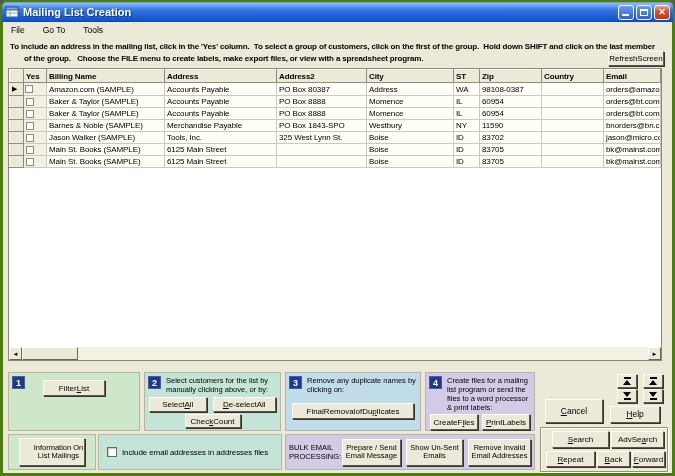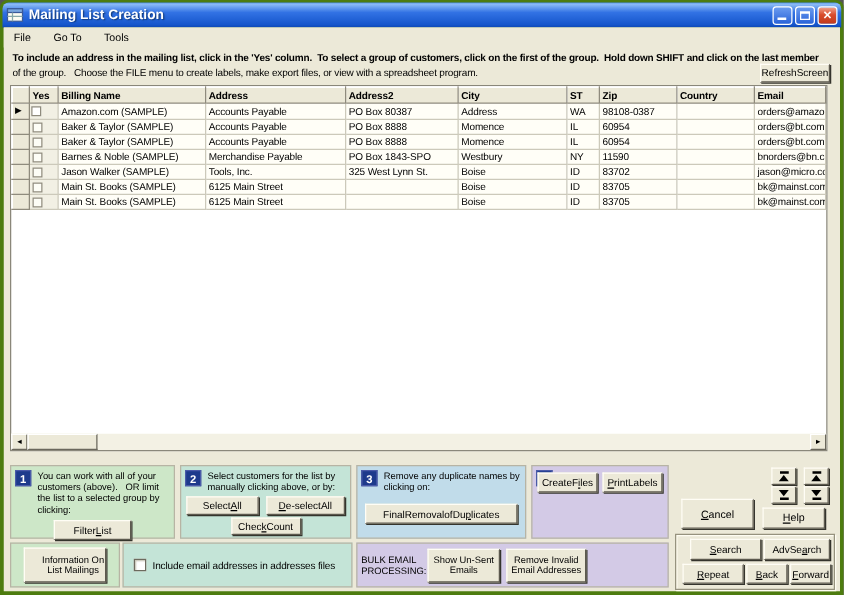--- a/index.html
+++ b/index.html
@@ -86,21 +86,21 @@
 
   <div class="client"></div>
 
   <div class="menubar">
     <span class="menu-item">File</span>
     <span class="menu-item">Go To</span>
     <span class="menu-item">Tools</span>
   </div>
 
   <div class="instr" style="left:10px;top:42px;font-weight:bold;">To include an address in the mailing list, click in the 'Yes' column.  To select a group of customers, click on the first of the group.  Hold down SHIFT and click on the last member</div>
-  <div class="instr" style="left:10px;top:54px;">of the group.   Choose the FILE menu to create labels, make export files, or view with a spreadsheet program.</div>
+  <div class="instr" style="left:24px;top:54px;font-weight:bold;">of the group.   Choose the FILE menu to create labels, make export files, or view with a spreadsheet program.</div>
   <div class="btn" style="left:608px;top:51px;width:56px;height:15px;">
       <span>R</span>
       <span>e</span>
       <span>f</span>
       <span>r</span>
       <span>e</span>
       <span>s</span>
       <span>h</span>
       <span> </span>
       <span>S</span>
@@ -233,21 +233,20 @@
       <div class="sb-thumb"></div>
       <div class="sb-track"></div>
       <div class="sb-btn">
           <span>►</span>
         </div>
     </div>
   </div>
 
   <div class="panel" style="left: 8px; top: 372px; width: 132px; height: 59px; background-color: rgb(205, 231, 200);">
     <div class="badge" style="background-color: rgb(29, 58, 140);">1</div>
-    <div class="step-text">You can work with all of your customers (above).   OR limit the list to a selected group by clicking:</div>
     <div class="btnrow">
         <div class="btn rel" style="width:62px;height:16px;">
           <span>F</span>
           <span>i</span>
           <span>l</span>
           <span>t</span>
           <span>e</span>
           <span>r</span>
           <span> </span>
           <span style="text-decoration: underline;">L</span>
@@ -338,20 +337,21 @@
           <span>a</span>
           <span>t</span>
           <span>e</span>
           <span>s</span>
         </div>
     </div>
   </div>
 
   <div class="panel" style="left: 425px; top: 372px; width: 110px; height: 59px; background-color: rgb(211, 202, 230);">
     <div class="badge" style="background-color: rgb(29, 58, 140);">4</div>
+    <div class="step-text">Create files for a mailing list program or send the files to a word processor &amp; print labels:</div>
     <div class="btnrow" style="margin-top:2px;gap:4px;">
       <div class="btn rel" style="width:50px;height:16px;">
           <span>C</span>
           <span>r</span>
           <span>e</span>
           <span>a</span>
           <span>t</span>
           <span>e</span>
           <span> </span>
           <span>F</span>
@@ -386,20 +386,24 @@
 
   <div class="panel" style="left: 98px; top: 434px; width: 184px; height: 36px; display: flex; align-items: center; gap: 5px; padding-left: 8px; background-color: rgb(196, 228, 215);">
     <span class="chk"></span>
     <span style="font-size:8px;letter-spacing:-0.1px;">Include email addresses in addresses files</span>
   </div>
 
   <div class="panel" style="left: 285px; top: 434px; width: 250px; height: 36px; display: flex; align-items: center; gap: 5px; padding: 2px 3px; background-color: rgb(211, 202, 230);">
     <div style="font-size:7.5px;line-height:9px;width:48px;flex:0 0 auto;">
       <div>BULK EMAIL</div>
       <div>PROCESSING:</div>
+    </div>
+    <div class="btn rel two-line" style="width:60px;height:27px;">
+      <span>Prepare / Send</span>
+      <span>Email Message</span>
     </div>
     <div class="btn rel two-line" style="width:58px;height:27px;">
       <span>Show Un-Sent</span>
       <span>Emails</span>
     </div>
     <div class="btn rel two-line" style="width:64px;height:27px;">
       <span>Remove Invalid</span>
       <span>Email Addresses</span>
     </div>
   </div>

